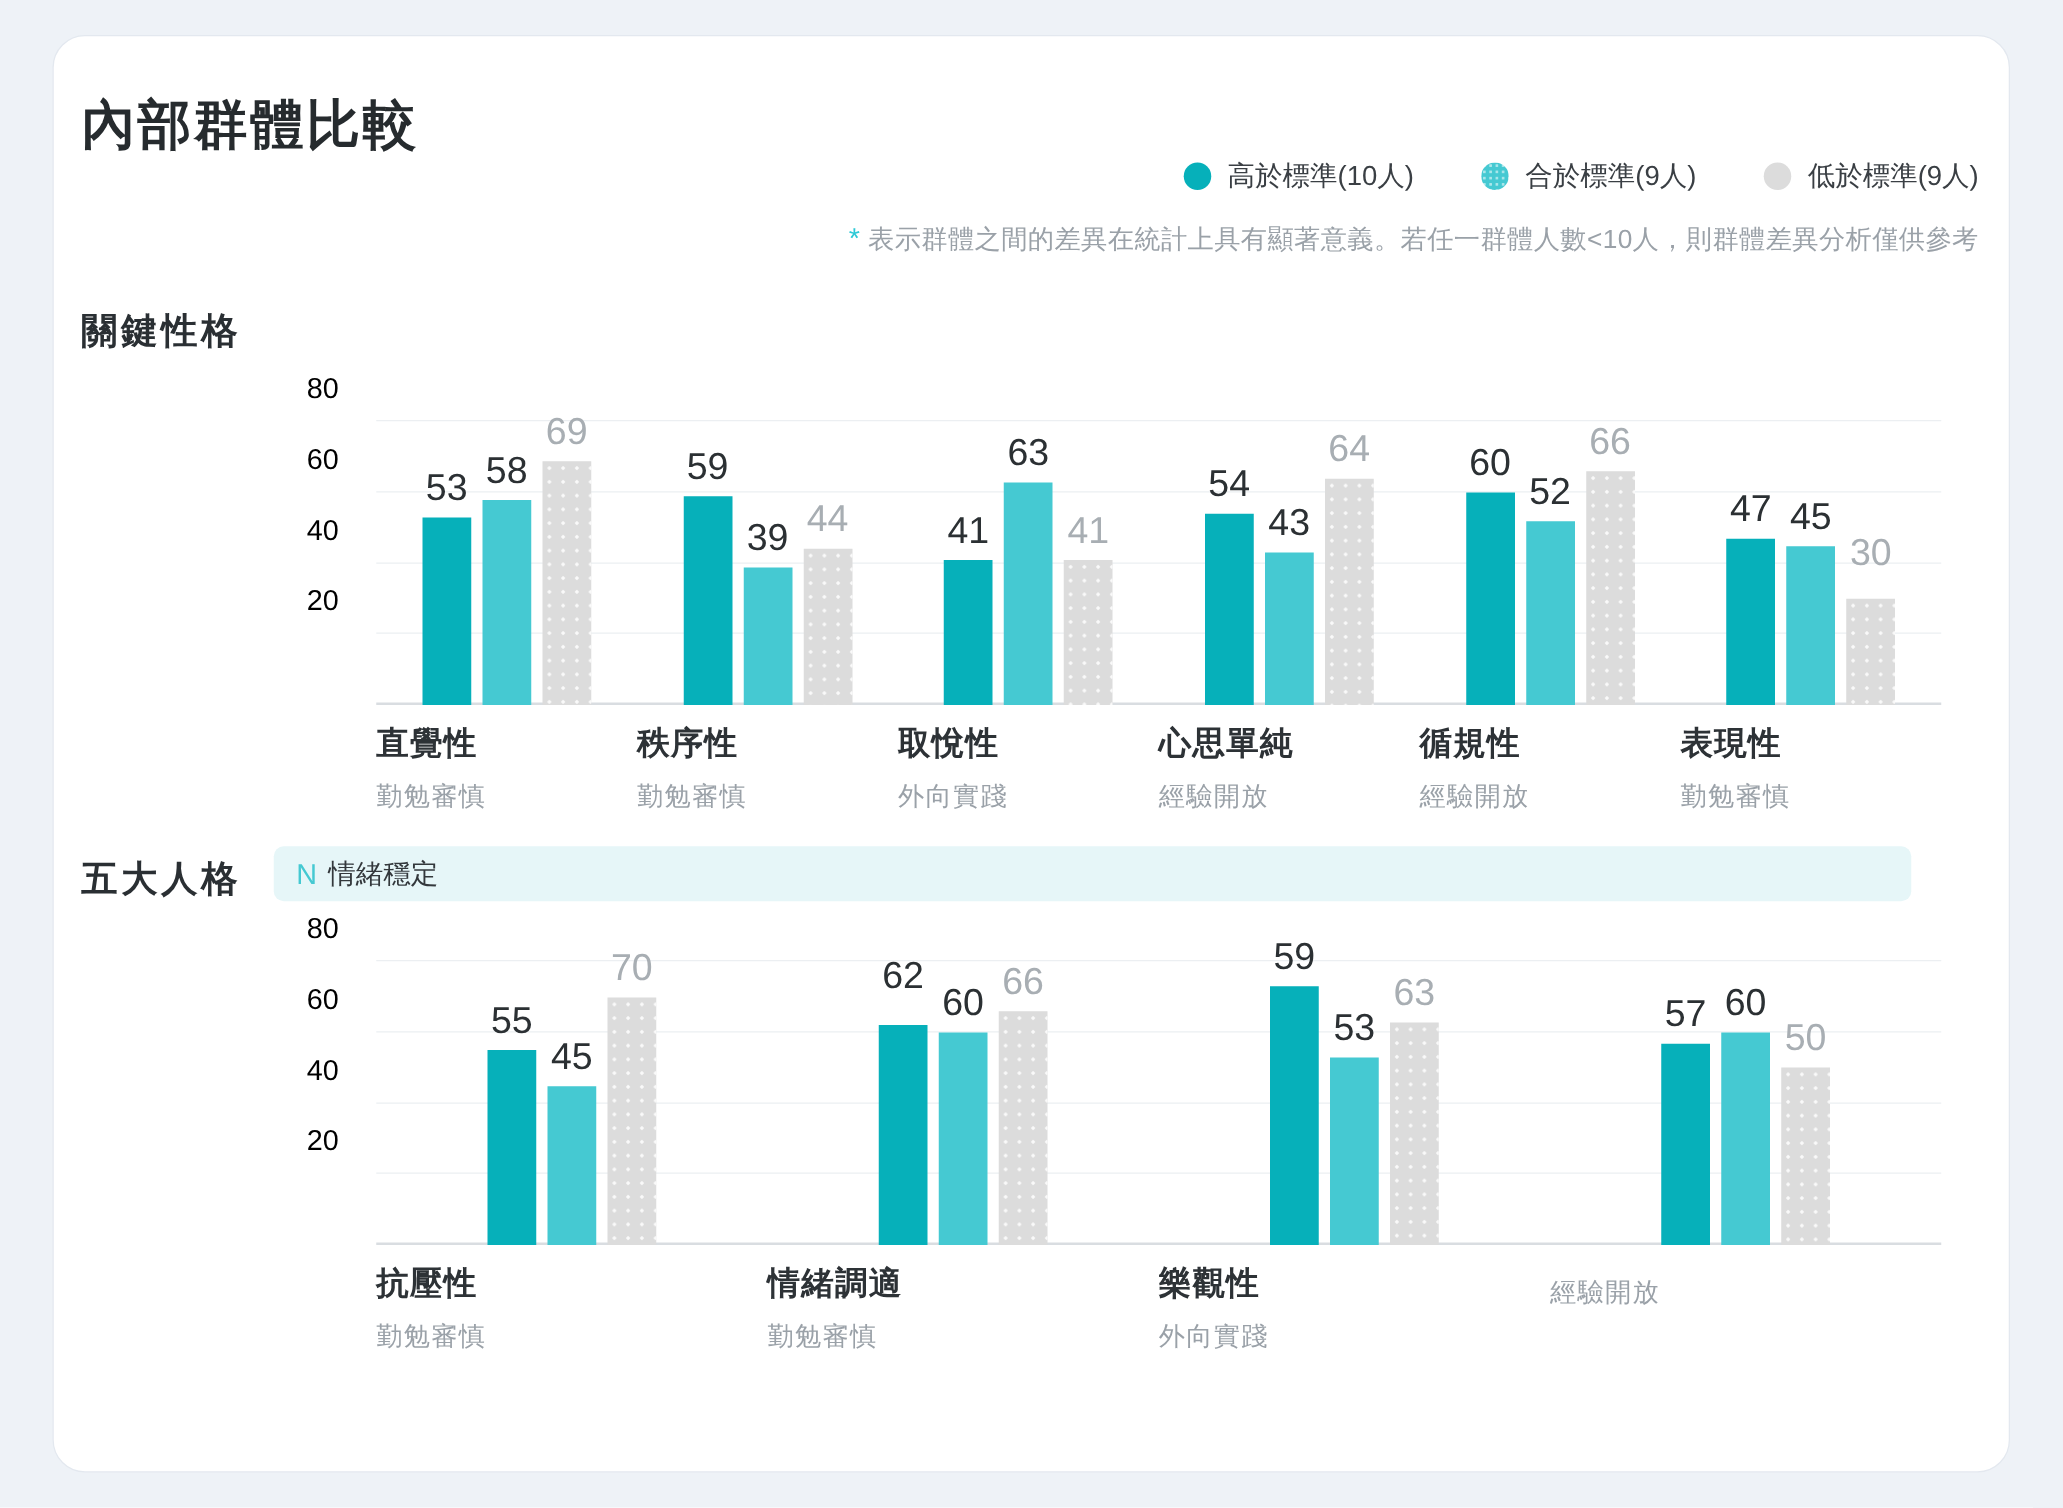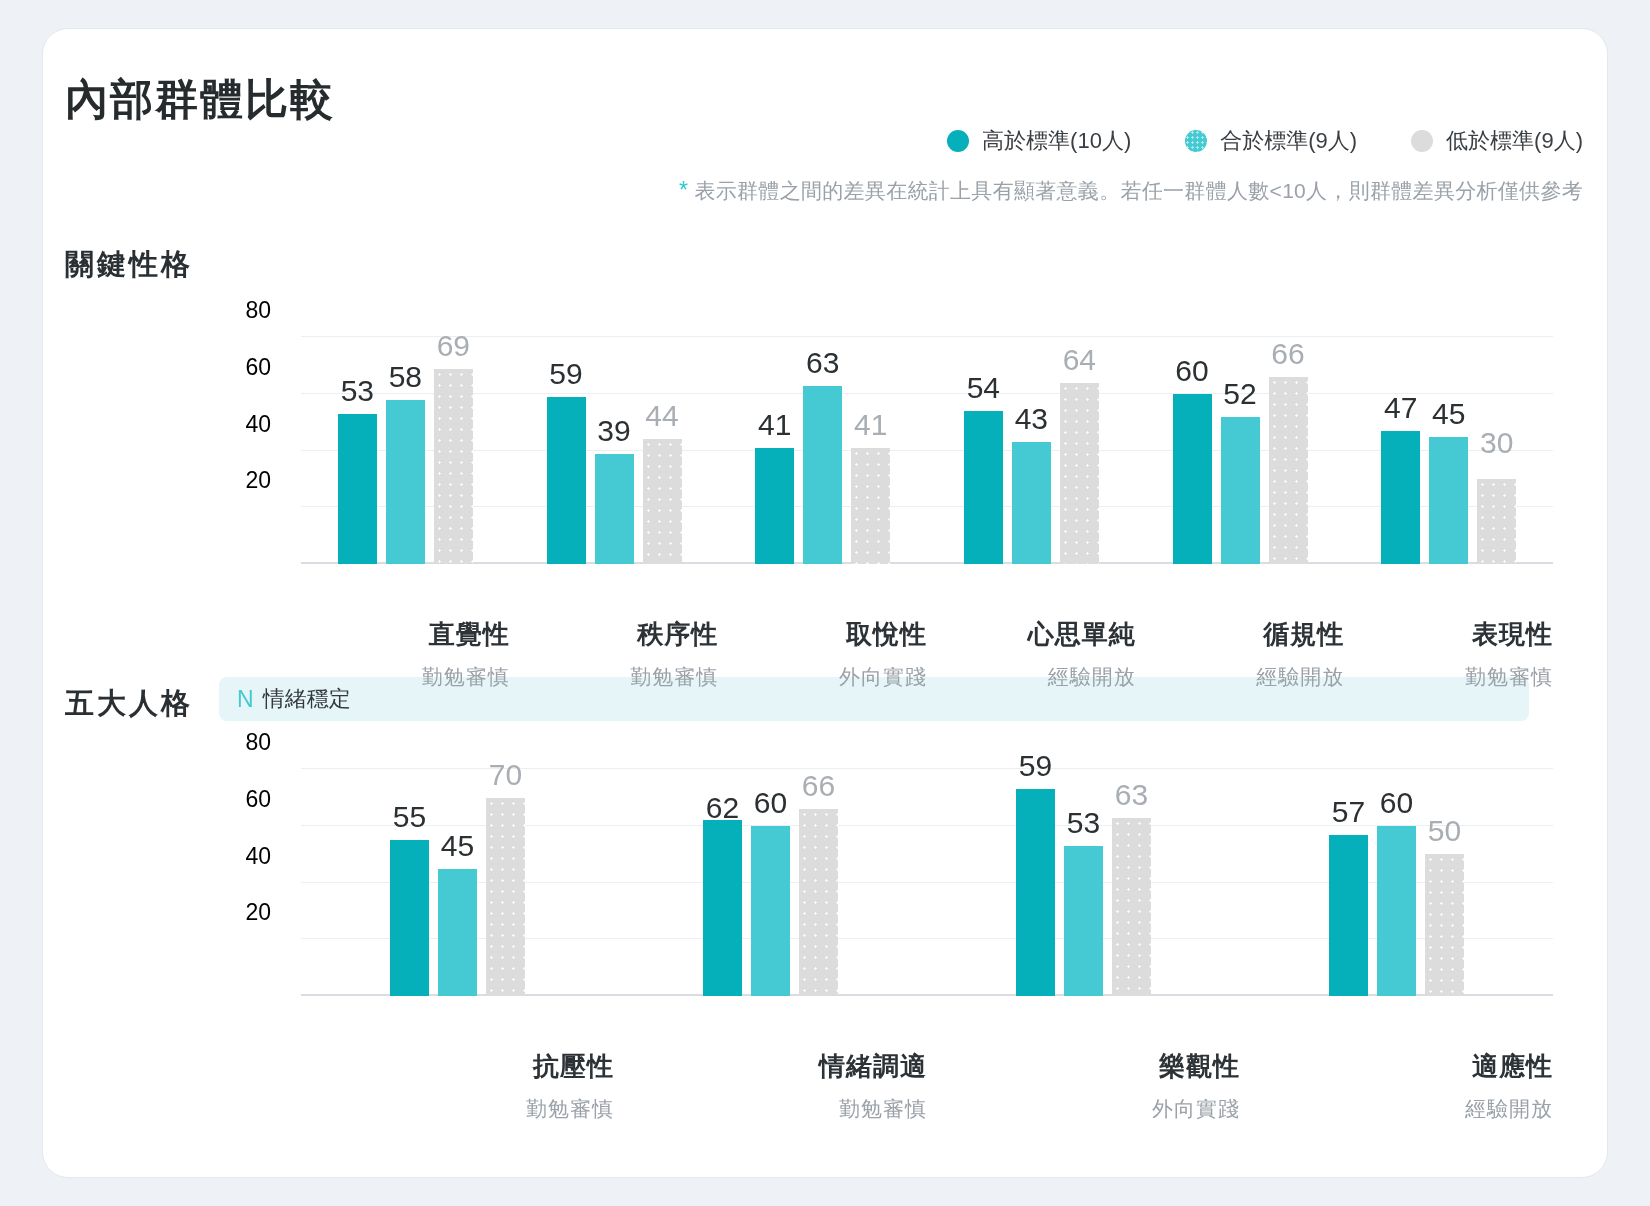--- a/index.html
+++ b/index.html
@@ -106,21 +106,21 @@
   }
   .vlabel.dark{color:#2b3033;}
   .vlabel.gray{color:#a8aeb3;}
 
   .xlabels{
     position:absolute;left:258px;width:1252px;
     display:flex;
   }
   #chart1 .xlabels{top:268px;}
   #chart2 .xlabels{top:268px;}
-  .xcell{flex:1;text-align:right;margin-top:40px;}
+  .xcell{flex:1;text-align:left;}
   .xmain{font-size:26px;font-weight:bold;color:#2d3236;letter-spacing:1px;}
   .xsub{font-size:21px;color:#9aa1a8;margin-top:11px;letter-spacing:1px;}
 </style>
 </head>
 <body>
 
 <div class="card">
 
   <div class="page-title">內部群體比較</div>
 
@@ -315,21 +315,21 @@
             <div class="bar-wrap">
               <div class="bar s3" style="height: 198.333px;"></div>
               <div class="vlabel gray" style="bottom: 204.333px;">70</div>
             </div>
           </div>
         </div>
         <div class="group">
           <div class="bars">
             <div class="bar-wrap">
               <div class="bar s1" style="height: 175.667px;"></div>
-              <div class="vlabel dark" style="bottom: 171px;">62</div>
+              <div class="vlabel dark" style="bottom: 198px;">62</div>
             </div>
             <div class="bar-wrap">
               <div class="bar s2" style="height: 170px;"></div>
               <div class="vlabel dark" style="bottom: 176px;">60</div>
             </div>
             <div class="bar-wrap">
               <div class="bar s3" style="height: 187px;"></div>
               <div class="vlabel gray" style="bottom: 193px;">66</div>
             </div>
           </div>
@@ -374,19 +374,18 @@
         </div>
         <div class="xcell">
           <div class="xmain">情緒調適</div>
           <div class="xsub">勤勉審慎</div>
         </div>
         <div class="xcell">
           <div class="xmain">樂觀性</div>
           <div class="xsub">外向實踐</div>
         </div>
         <div class="xcell">
-          <div class="xmain">適應性</div>
           <div class="xsub">經驗開放</div>
         </div>
       </div>
     </div>
 
 </div>
 
 </body></html>

